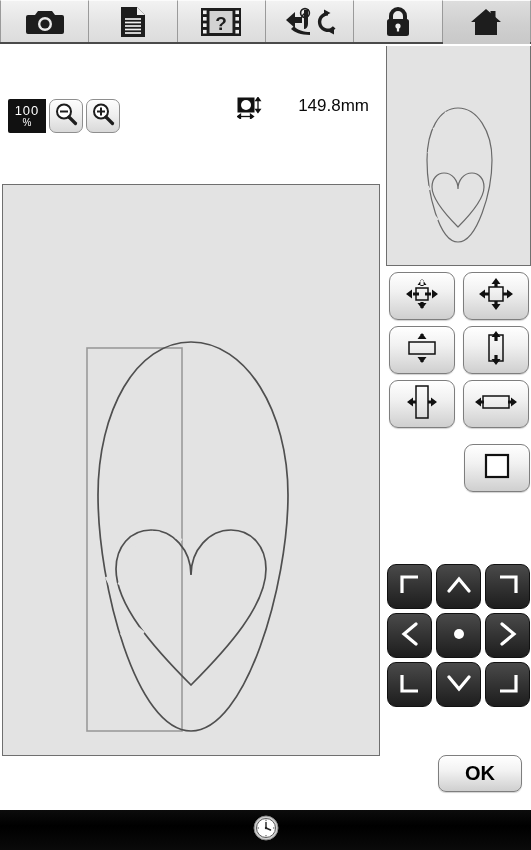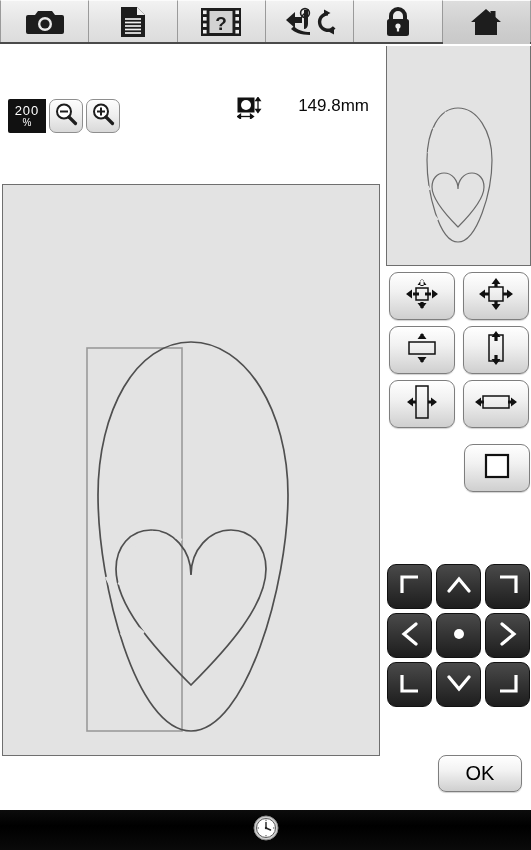--- a/index.html
+++ b/index.html
@@ -152,21 +152,21 @@
 
   
   .okbtn {
     position: absolute; left: 438px; top: 755px;
     width: 84px; height: 37px;
     border-radius: 8px;
     border: 1px solid #7e7e7e;
     background: linear-gradient(180deg,#ffffff 0%,#f2f2f2 42%,#cfcfcf 100%);
     display: flex; align-items: center; justify-content: center;
     box-shadow: inset 0 1px 0 #ffffff, 0 1px 1px rgba(0,0,0,.18);
-    font-size: 20px; font-weight: normal; color: #000000;
+    font-size: 20px; font-weight: bold; color: #000000;
   }
 
   
   .bottombar {
     position: absolute; left: 0; top: 810px;
     width: 531px; height: 40px;
     background: linear-gradient(180deg,#0c0c0c 0%,#000000 40%,#0a0a0a 100%);
     display: flex; align-items: center; justify-content: center;
   }
 </style>
@@ -261,21 +261,21 @@
           <rect x="21.5" y="4" width="5" height="8" fill="#1d1d1d"></rect>
         </svg>
       </span>
     </div>
   </div>
 
   <div class="workarea">
 
     <div class="zoomrow">
       <div class="zoom-readout">
-        <span class="znum">200</span>
+        <span class="znum">100</span>
         <span class="zpct">%</span>
       </div>
       <div class="zbtn">
         <span>
           <svg width="24" height="24" viewBox="0 0 24 24">
             <circle cx="10" cy="9.5" r="7" fill="#ffffff" stroke="#1d1d1d" stroke-width="2"></circle>
             <line x1="6" y1="9.5" x2="14" y2="9.5" stroke="#1d1d1d" stroke-width="2"></line>
             <line x1="15" y1="15" x2="21.5" y2="21.5" stroke="#1d1d1d" stroke-width="3.2" stroke-linecap="round"></line>
           </svg>
         </span>

